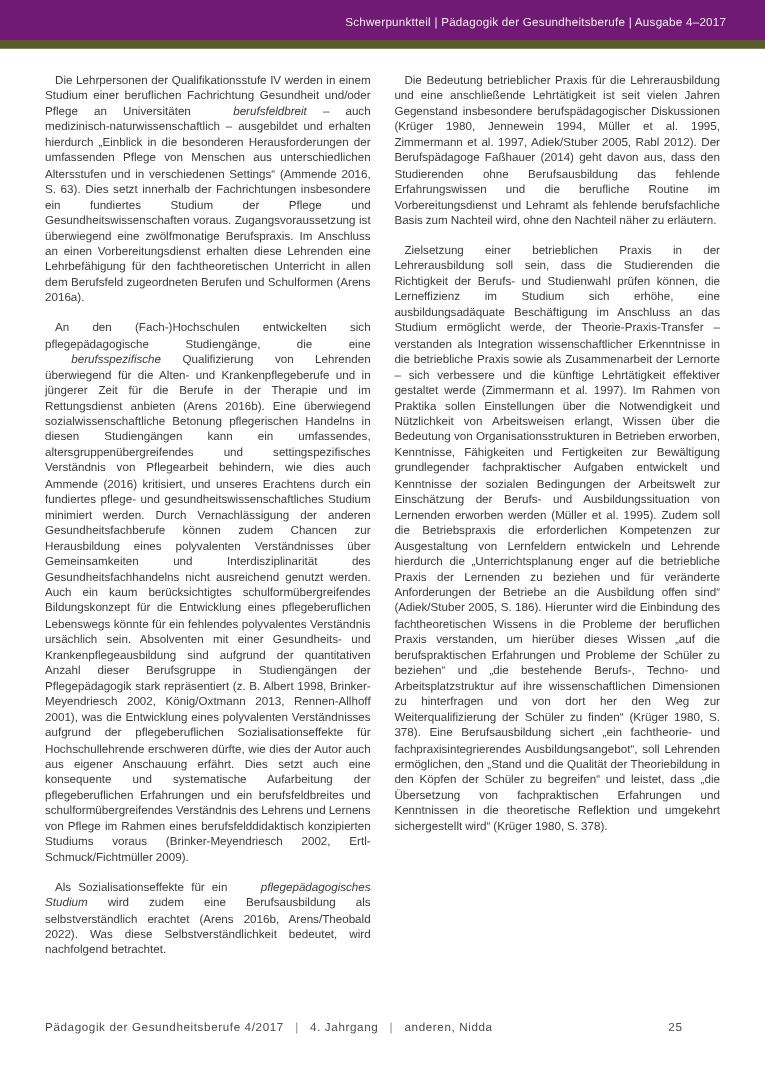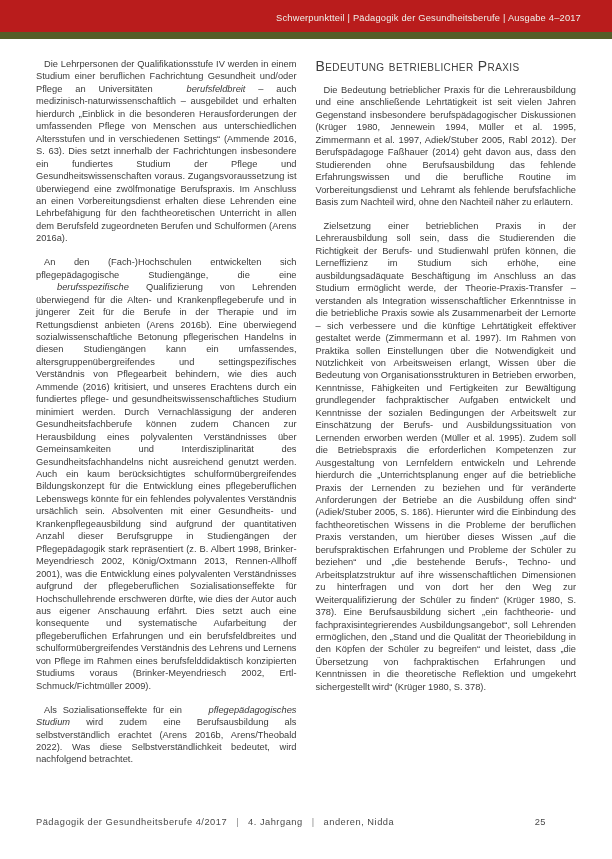--- a/index.html
+++ b/index.html
@@ -12,21 +12,21 @@
     position: relative;
     width: 612px;
     height: 859px;
     background: #ffffff;
     overflow: hidden;
   }
   .header-bar {
     position: absolute;
     top: 0; left: 0; right: 0;
     height: 32px;
-    background: #b91c1c;
+    background: #701a75;
     display: flex;
     align-items: center;
     justify-content: flex-end;
     padding: 3px 31px 0 0;
   }
   .header-strip {
     position: absolute;
     top: 32px; left: 0; right: 0;
     height: 7px;
     background: #565d28;
@@ -95,21 +95,20 @@
   </div>
   <div class="header-strip"></div>
 
   <div class="content">
     <div class="col" id="left-col">
         <p><span>Die Lehrpersonen der Qualifikationsstufe IV werden in einem Studium einer beruflichen Fachrichtung Gesundheit und/oder Pflege an Universitäten </span><span class="it">berufsfeldbreit</span><span> – auch medizinisch-naturwissenschaftlich – ausgebildet und erhalten hierdurch „Einblick in die besonderen Herausforderungen der umfassenden Pflege von Menschen aus unterschiedlichen Altersstufen und in verschiedenen Settings“ (Ammende 2016, S. 63). Dies setzt innerhalb der Fachrichtungen insbesondere ein fundiertes Studium der Pflege und Gesundheitswissenschaften voraus. Zugangsvoraussetzung ist überwiegend eine zwölfmonatige Berufspraxis. Im Anschluss an einen Vorbereitungsdienst erhalten diese Lehrenden eine Lehrbefähigung für den fachtheoretischen Unterricht in allen dem Berufsfeld zugeordneten Berufen und Schulformen (Arens 2016a).</span></p>
         <p><span>An den (Fach-)Hochschulen entwickelten sich pflegepädagogische Studiengänge, die eine </span><span class="it">berufsspezifische</span><span> Qualifizierung von Lehrenden überwiegend für die Alten- und Krankenpflegeberufe und in jüngerer Zeit für die Berufe in der Therapie und im Rettungsdienst anbieten (Arens 2016b). Eine überwiegend sozialwissenschaftliche Betonung pflegerischen Handelns in diesen Studiengängen kann ein umfassendes, altersgruppenübergreifendes und settingspezifisches Verständnis von Pflegearbeit behindern, wie dies auch Ammende (2016) kritisiert, und unseres Erachtens durch ein fundiertes pflege- und gesundheitswissenschaftliches Studium minimiert werden. Durch Vernachlässigung der anderen Gesundheitsfachberufe können zudem Chancen zur Herausbildung eines polyvalenten Verständnisses über Gemeinsamkeiten und Interdisziplinarität des Gesundheitsfachhandelns nicht ausreichend genutzt werden. Auch ein kaum berücksichtigtes schulformübergreifendes Bildungskonzept für die Entwicklung eines pflegeberuflichen Lebenswegs könnte für ein fehlendes polyvalentes Verständnis ursächlich sein. Absolventen mit einer Gesundheits- und Krankenpflegeausbildung sind aufgrund der quantitativen Anzahl dieser Berufsgruppe in Studiengängen der Pflegepädagogik stark repräsentiert (z. B. Albert 1998, Brinker-Meyendriesch 2002, König/Oxtmann 2013, Rennen-Allhoff 2001), was die Entwicklung eines polyvalenten Verständnisses aufgrund der pflegeberuflichen Sozialisationseffekte für Hochschullehrende erschweren dürfte, wie dies der Autor auch aus eigener Anschauung erfährt. Dies setzt auch eine konsequente und systematische Aufarbeitung der pflegeberuflichen Erfahrungen und ein berufsfeldbreites und schulformübergreifendes Verständnis des Lehrens und Lernens von Pflege im Rahmen eines berufsfelddidaktisch konzipierten Studiums voraus (Brinker-Meyendriesch 2002, Ertl-Schmuck/Fichtmüller 2009).</span></p>
         <p><span>Als Sozialisationseffekte für ein </span><span class="it">pflegepädagogisches Studium</span><span> wird zudem eine Berufsausbildung als selbstverständlich erachtet (Arens 2016b, Arens/Theobald 2022). Was diese Selbstverständlichkeit bedeutet, wird nachfolgend betrachtet.</span></p>
       </div>
     <div class="col">
-      <h2 class="section-heading">Bedeutung betrieblicher Praxis</h2>
       <div id="right-col">
           <p><span>Die Bedeutung betrieblicher Praxis für die Lehrerausbildung und eine anschließende Lehrtätigkeit ist seit vielen Jahren Gegenstand insbesondere berufspädagogischer Diskussionen (Krüger 1980, Jennewein 1994, Müller et al. 1995, Zimmermann et al. 1997, Adiek/Stuber 2005, Rabl 2012). Der Berufspädagoge Faßhauer (2014) geht davon aus, dass den Studierenden ohne Berufsausbildung das fehlende Erfahrungswissen und die berufliche Routine im Vorbereitungsdienst und Lehramt als fehlende berufsfachliche Basis zum Nachteil wird, ohne den Nachteil näher zu erläutern.</span></p>
           <p><span>Zielsetzung einer betrieblichen Praxis in der Lehrerausbildung soll sein, dass die Studierenden die Richtigkeit der Berufs- und Studienwahl prüfen können, die Lerneffizienz im Studium sich erhöhe, eine ausbildungsadäquate Beschäftigung im Anschluss an das Studium ermöglicht werde, der Theorie-Praxis-Transfer – verstanden als Integration wissenschaftlicher Erkenntnisse in die betriebliche Praxis sowie als Zusammenarbeit der Lernorte – sich verbessere und die künftige Lehrtätigkeit effektiver gestaltet werde (Zimmermann et al. 1997). Im Rahmen von Praktika sollen Einstellungen über die Notwendigkeit und Nützlichkeit von Arbeitsweisen erlangt, Wissen über die Bedeutung von Organisationsstrukturen in Betrieben erworben, Kenntnisse, Fähigkeiten und Fertigkeiten zur Bewältigung grundlegender fachpraktischer Aufgaben entwickelt und Kenntnisse der sozialen Bedingungen der Arbeitswelt zur Einschätzung der Berufs- und Ausbildungssituation von Lernenden erworben werden (Müller et al. 1995). Zudem soll die Betriebspraxis die erforderlichen Kompetenzen zur Ausgestaltung von Lernfeldern entwickeln und Lehrende hierdurch die „Unterrichtsplanung enger auf die betriebliche Praxis der Lernenden zu beziehen und für veränderte Anforderungen der Betriebe an die Ausbildung offen sind“ (Adiek/Stuber 2005, S. 186). Hierunter wird die Einbindung des fachtheoretischen Wissens in die Probleme der beruflichen Praxis verstanden, um hierüber dieses Wissen „auf die berufspraktischen Erfahrungen und Probleme der Schüler zu beziehen“ und „die bestehende Berufs-, Techno- und Arbeitsplatzstruktur auf ihre wissenschaftlichen Dimensionen zu hinterfragen und von dort her den Weg zur Weiterqualifizierung der Schüler zu finden“ (Krüger 1980, S. 378). Eine Berufsausbildung sichert „ein fachtheorie- und fachpraxisintegrierendes Ausbildungsangebot“, soll Lehrenden ermöglichen, den „Stand und die Qualität der Theoriebildung in den Köpfen der Schüler zu begreifen“ und leistet, dass „die Übersetzung von fachpraktischen Erfahrungen und Kenntnissen in die theoretische Reflektion und umgekehrt sichergestellt wird“ (Krüger 1980, S. 378).</span></p>
         </div>
     </div>
   </div>
 
   <div class="footer">
     <span>Pädagogik der Gesundheitsberufe 4/2017</span>
     <span class="sep">|</span>

